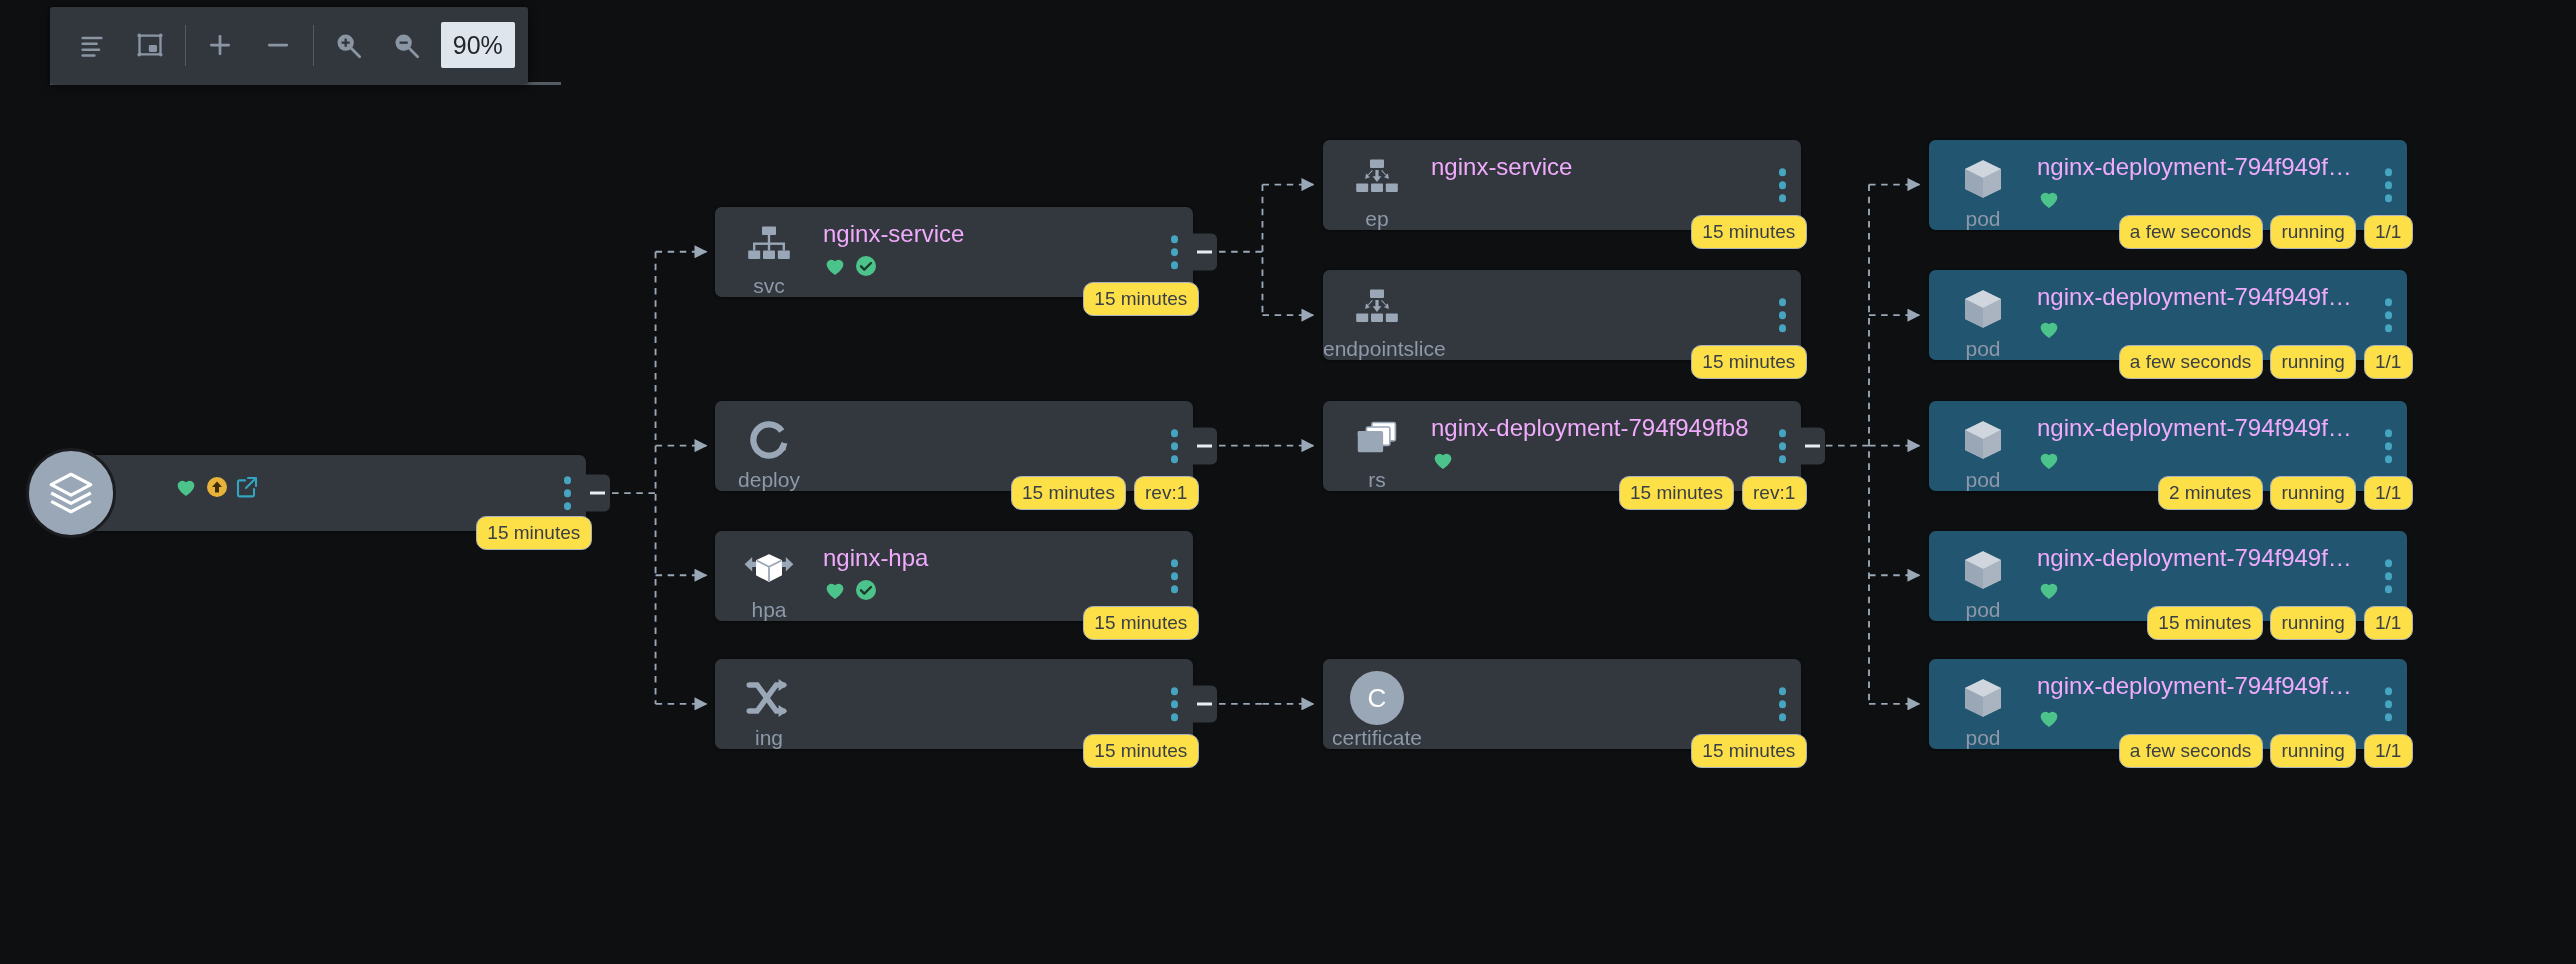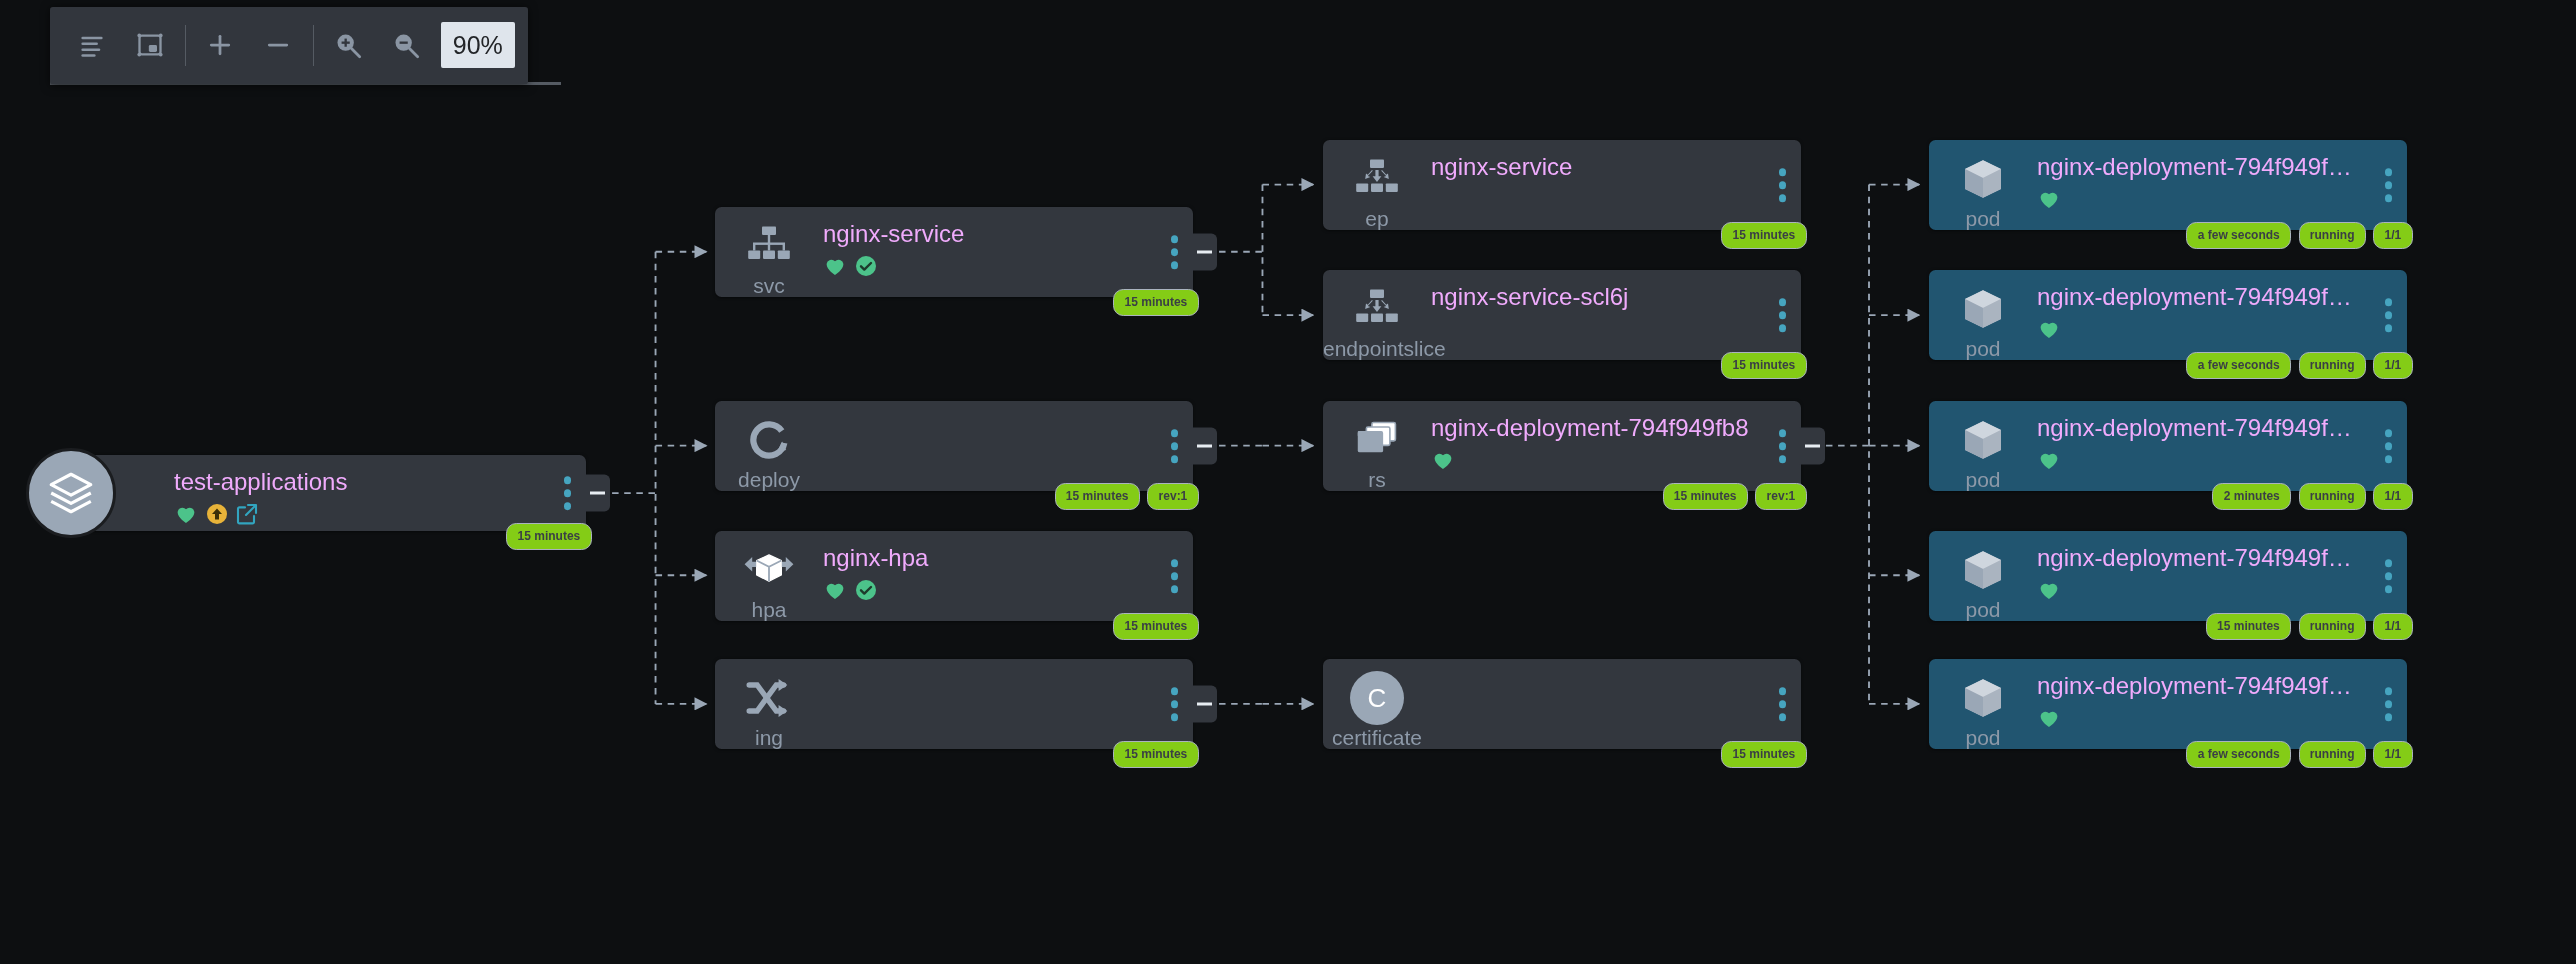--- a/index.html
+++ b/index.html
@@ -78,26 +78,25 @@
     display: flex; flex-direction: column; gap: 5.6px; cursor: pointer;
   }
   .kebab span { width: 7.5px; height: 7.5px; border-radius: 50%; background: #46a5c0; display: block; }
 
   
   .badges {
     position: absolute; right: -5.6px; bottom: -18.7px;
     display: flex; gap: 7.5px; align-items: center;
   }
   .badge {
-    background: #84cc16; color: #3a3f45;
-    font-size: 12px; line-height: 1;
+    background: #fde047; color: #3a3f45;
+    font-size: 19px; line-height: 1;
     padding: 6.5px 10.3px; border-radius: 10.3px;
     white-space: nowrap;
     border: 0.9px solid #aab3bf;
-    font-weight: bold;
   }
 
   
   .collapse-tab {
     position: absolute; right: -24px; top: 50%; transform: translateY(-50%);
     width: 26px; height: 37px;
     background: #33373e; border-radius: 0 5.6px 5.6px 0;
     display: flex; align-items: center; justify-content: center;
     cursor: pointer;
   }
@@ -210,21 +209,20 @@
   <div id="node-layer">
       <div class="node root" style="left: 73px; top: 455px; width: 513px; height: 76px;">
         <div class="root-avatar">
           <svg width="50" height="50" viewBox="0 0 24 24" fill="none" stroke="#fff" stroke-width="1.5" stroke-linejoin="round">
         <path d="M12 3 2.5 8 12 13 21.5 8 12 3z"></path>
             <path d="M2.5 12 12 17l9.5-5"></path>
             <path d="M2.5 16 12 21l9.5-5"></path>
           </svg>
         </div>
         <div class="node-body" style="left:101px;top:13px;">
-          <div class="node-title">test-applications</div>
       <div class="node-health">
             <span class="hicon"><svg width="24" height="24" viewBox="0 0 24 24" fill="#4cc38a">
         <path d="M12 21s-8.4-5.2-8.4-11A4.9 4.9 0 0 1 12 7.2 4.9 4.9 0 0 1 20.4 10c0 5.8-8.4 11-8.4 11z"></path>
               </svg></span>
             <span class="hicon"><svg width="24" height="24" viewBox="0 0 24 24">
         <circle cx="12" cy="12" r="10" fill="#e8b339"></circle>
         <path d="M12 6.4 17 12h-3v5.4h-4V12H7z" fill="#3a2f08"></path>
               </svg></span>
             <span class="hicon"><svg width="24" height="24" viewBox="0 0 24 24" fill="none" stroke="#32a5c0" stroke-width="2.1" stroke-linecap="round" stroke-linejoin="round">
         <path d="M13 3h8v8"></path>
@@ -390,24 +388,20 @@
         <rect x="8.5" y="1" width="7" height="4.2" rx="0.4"></rect>
         <path d="M11.2 6.2h1.6v3.2h1.4L12 12.2 9.8 9.4h1.4z"></path>
         <path d="M9.9 6.6 7.4 9.2l1.3.5-2.6 1 .4-2.7.9.6 2.1-2.3z"></path>
         <path d="M14.1 6.6l2.5 2.6-1.3.5 2.6 1-.4-2.7-.9.6-2.1-2.3z"></path>
         <rect x="1.6" y="13" width="6" height="4.2" rx="0.4"></rect>
         <rect x="9" y="13" width="6" height="4.2" rx="0.4"></rect>
         <rect x="16.4" y="13" width="6" height="4.2" rx="0.4"></rect>
           </svg>
         </div>
         <div class="node-kind">endpointslice</div>
-        <div class="node-body">
-          <div class="node-title">nginx-service-scl6j</div>
-      <div class="node-health"></div>
-        </div>
         <div class="kebab">
           <span></span>
           <span></span>
           <span></span>
         </div>
         <div class="badges">
           <span class="badge">15 minutes</span>
         </div>
       </div>
       <div class="node" style="left: 1323px; top: 401px; width: 478px; height: 90px;">

